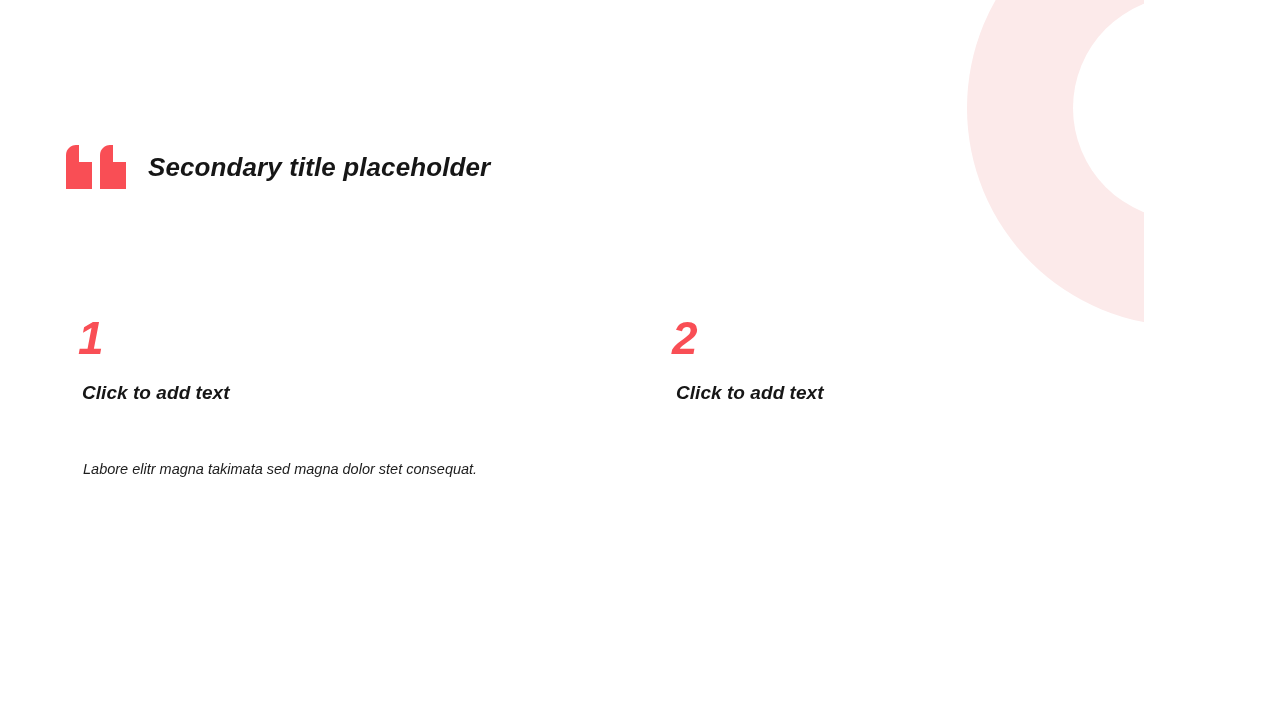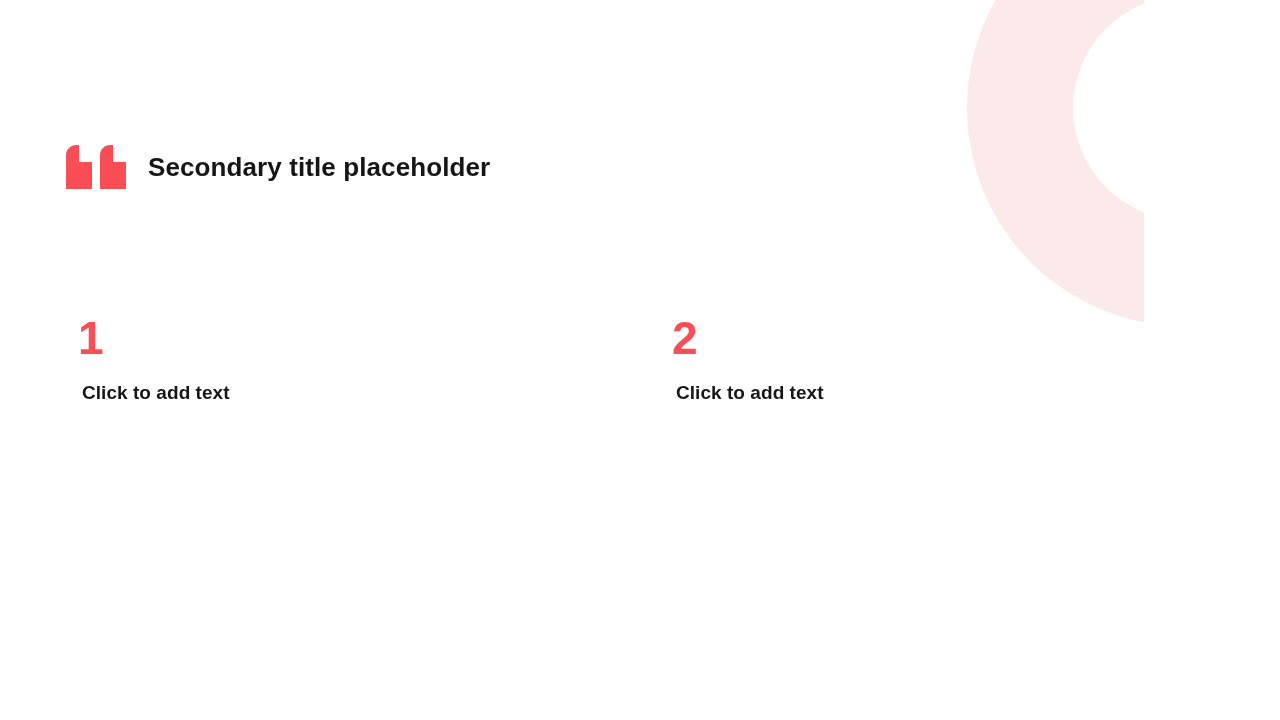--- a/index.html
+++ b/index.html
@@ -17,20 +17,21 @@
     -webkit-font-smoothing: antialiased;
   }
 
   .slide {
     position: absolute;
     inset: 0;
     width: 1144px;
     height: 720px;
     background: #ffffff;
     overflow: hidden;
+    font-style: italic;
   }
 
   
   .deco-ring {
     position: absolute;
     left: 967px;
     top: -110px;
     width: 436px;
     height: 436px;
     border-radius: 50%;
@@ -134,20 +135,21 @@
       <rect fill="#ffffff" x="47" y="0" width="13" height="17"></rect>
     </svg>
     <h1 class="secondary-title">Secondary title placeholder</h1>
   </div>
 
   <div class="columns">
 
     <div class="column">
       <div class="col-number">1</div>
       <div class="col-heading">Click to add text</div>
+      <div class="col-body">Labore elitr magna takimata sed magna dolor stet consequat.</div>
     </div>
 
     <div class="column">
       <div class="col-number">2</div>
       <div class="col-heading">Click to add text</div>
     </div>
 
   </div>
 
 </div>

